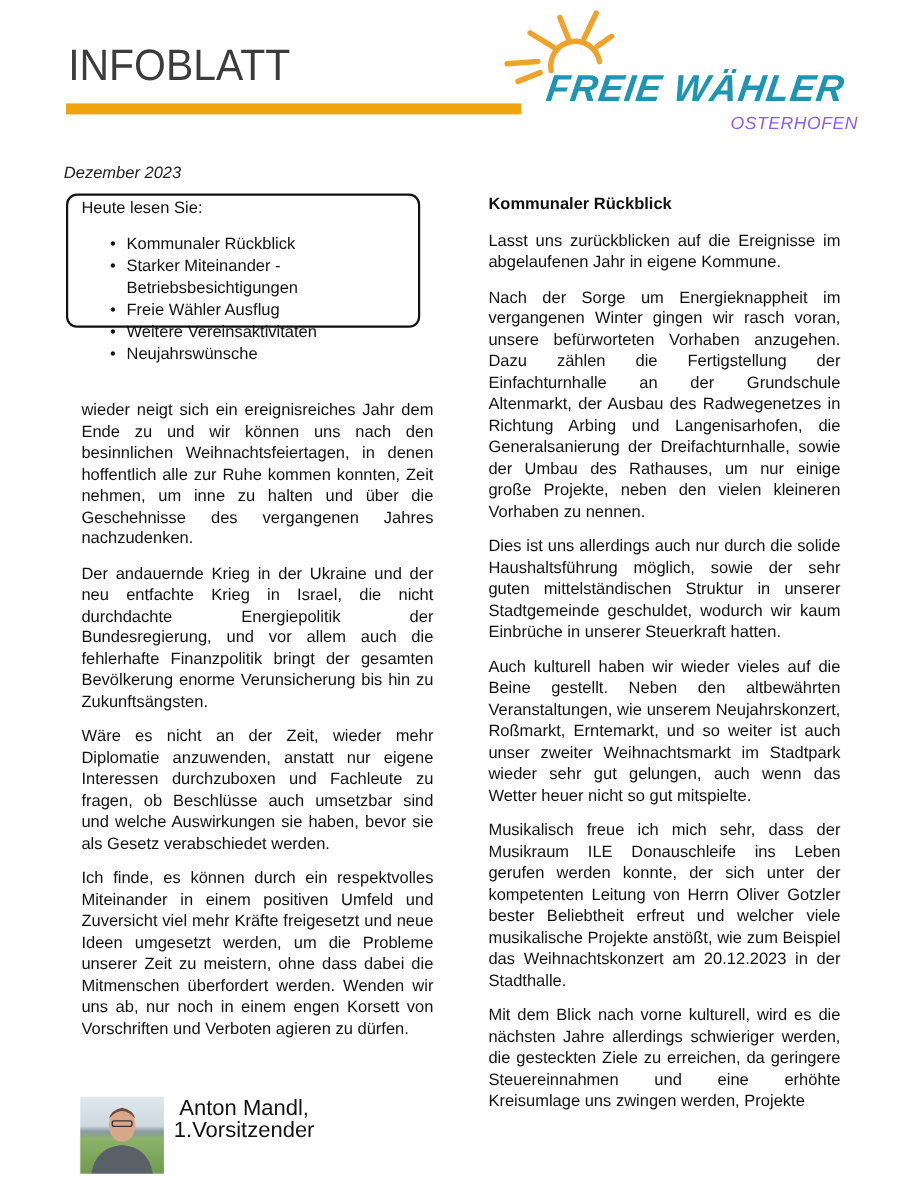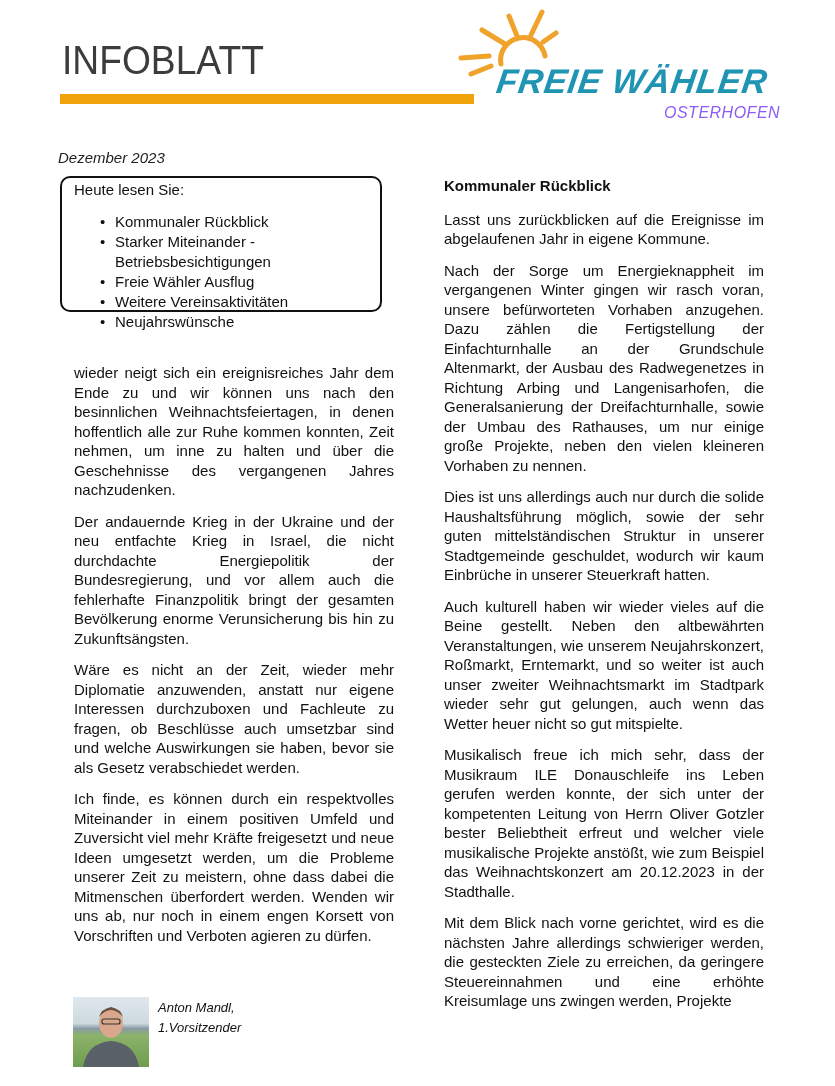--- a/index.html
+++ b/index.html
@@ -9,34 +9,34 @@
            letter-spacing: 0px; font-weight: normal; line-height: 1; transform: scaleX(0.93); transform-origin: left; }
   .title-bar { position: absolute; left: 60px; top: 94px; width: 414px; height: 10px; background: #f0a30a; }
   .logo { position: absolute; left: 445px; top: 8px; width: 360px; height: 120px; }
   .logo svg { position: absolute; left: 0; top: 0; }
   .logo-text { position: absolute; left: 52px; top: 56px; font-size: 34px; font-weight: bold;
                font-style: italic; color: #1f94b3; letter-spacing: 1px; line-height: 1; white-space: nowrap;
                transform: skewX(-8deg); }
   .logo-sub { position: absolute; left: 219px; top: 97px; font-size: 16px; font-style: italic; color: #8b5cf6;
               letter-spacing: 0.5px; line-height: 1; }
   .date { position: absolute; left: 58px; top: 149px; font-size: 15px; font-style: italic; color: #222; }
-  .toc { position: absolute; left: 60px; top: 176px; width: 322px; height: 136px; border: 2px solid #111;
+  .toc { position: absolute; left: 60px; top: 176px; width: 322px; height: 122px; border: 2px solid #111;
          border-radius: 10px; box-sizing: border-box; }
   .toc-head { position: absolute; left: 12px; top: 3px; font-size: 15px; }
   .toc ul { position: absolute; left: 0; top: 34px; margin: 0; padding-left: 53px; list-style: none; }
   .toc li { font-size: 15px; line-height: 20px; position: relative; }
   .toc li::before { content: "•"; position: absolute; left: -15px; top: 0; }
   .col { position: absolute; font-size: 15px; line-height: 19.5px; text-align: justify; }
   .col p { margin: 0 0 12px 0; }
   .left { left: 74px; top: 363px; width: 320px; }
   .right { left: 444px; top: 176px; width: 320px; }
   .right h3 { font-size: 15px; font-weight: bold; margin: 0 0 14px 0; line-height: 19.5px; }
   .sig { position: absolute; left: 73px; top: 997px; width: 76px; height: 70px; overflow: hidden;
          background: linear-gradient(#dfe8ee 0%, #cdd8df 38%, #8a9aa4 45%, #8bb36a 55%, #6f9c4e 100%); }
-  .sig-name { position: absolute; left: 158px; top: 998px; font-size: 13px; font-style: italic; line-height: 20px; }
+  .sig-name { position: absolute; left: 158px; top: 998px; font-size: 20px; line-height: 20px; text-align: center; }
 </style>
 </head>
 <body>
 
 <div class="title">INFOBLATT</div>
 <div class="title-bar"></div>
 
 <div class="logo">
   <svg width="140" height="80" viewBox="0 0 140 80">
     <g stroke="#f0a32a" stroke-width="5" stroke-linecap="round" fill="none">
@@ -86,14 +86,14 @@
   <div>1.Vorsitzender</div>
 </div>
 
 <div class="col right">
   <h3>Kommunaler Rückblick</h3>
   <p>Lasst uns zurückblicken auf die Ereignisse im abgelaufenen Jahr in eigene Kommune.</p>
   <p>Nach der Sorge um Energieknappheit im vergangenen Winter gingen wir rasch voran, unsere befürworteten Vorhaben anzugehen. Dazu zählen die Fertigstellung der Einfachturnhalle an der Grundschule Altenmarkt, der Ausbau des Radwegenetzes in Richtung Arbing und Langenisarhofen, die Generalsanierung der Dreifachturnhalle, sowie der Umbau des Rathauses, um nur einige große Projekte, neben den vielen kleineren Vorhaben zu nennen.</p>
   <p>Dies ist uns allerdings auch nur durch die solide Haushaltsführung möglich, sowie der sehr guten mittelständischen Struktur in unserer Stadtgemeinde geschuldet, wodurch wir kaum Einbrüche in unserer Steuerkraft hatten.</p>
   <p>Auch kulturell haben wir wieder vieles auf die Beine gestellt. Neben den altbewährten Veranstaltungen, wie unserem Neujahrskonzert, Roßmarkt, Erntemarkt, und so weiter ist auch unser zweiter Weihnachtsmarkt im Stadtpark wieder sehr gut gelungen, auch wenn das Wetter heuer nicht so gut mitspielte.</p>
   <p>Musikalisch freue ich mich sehr, dass der Musikraum ILE Donauschleife ins Leben gerufen werden konnte, der sich unter der kompetenten Leitung von Herrn Oliver Gotzler bester Beliebtheit erfreut und welcher viele musikalische Projekte anstößt, wie zum Beispiel das Weihnachtskonzert am 20.12.2023 in der Stadthalle.</p>
-  <p style="text-align:justify;text-align-last:left">Mit dem Blick nach vorne gerichtet, wird es die nächsten Jahre allerdings schwieriger werden, die gesteckten Ziele zu erreichen, da geringere Steuereinnahmen und eine erhöhte Kreisumlage uns zwingen werden, Projekte</p>
+  <p style="text-align:justify;text-align-last:left">Mit dem Blick nach vorne kulturell, wird es die nächsten Jahre allerdings schwieriger werden, die gesteckten Ziele zu erreichen, da geringere Steuereinnahmen und eine erhöhte Kreisumlage uns zwingen werden, Projekte</p>
 </div>
 
 </body></html>

